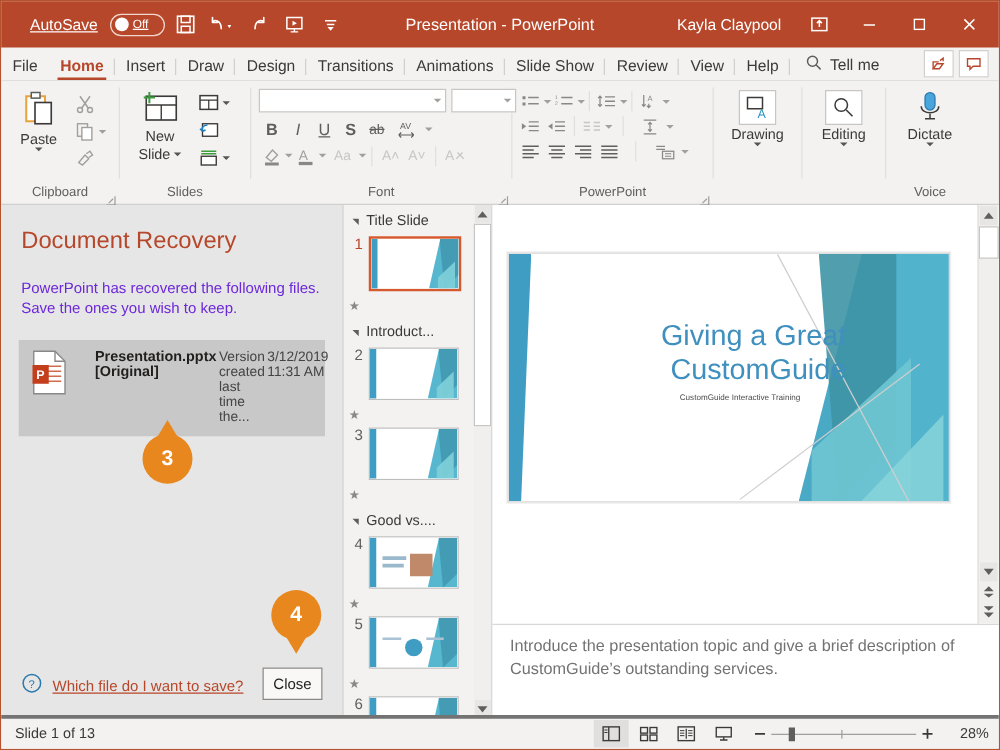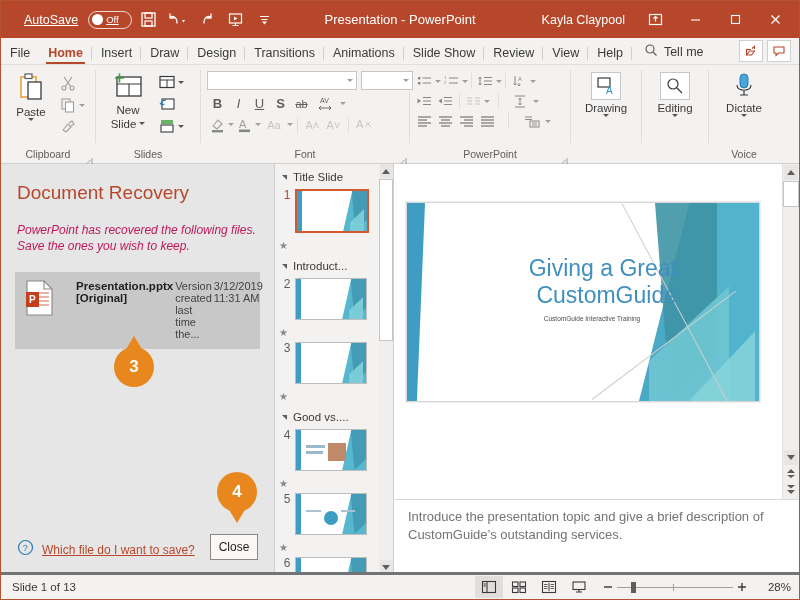--- a/index.html
+++ b/index.html
@@ -49,21 +49,21 @@
   .fbtn{width:21px;height:21px;display:flex;align-items:center;justify-content:center;font-size:13px;color:#a19f9d;}
   .fbtn b{color:#605e5c;}
   .pbtn{width:21px;height:20px;display:flex;align-items:center;justify-content:center;}
 
   
   .main{position:absolute;top:163px;left:0;right:0;bottom:25px;display:flex;background:#fff;}
 
   
   .recovery{width:274px;background:#e6e6e6;position:relative;box-sizing:border-box;border-right:1px solid #d0d0d0;}
   .rec-title{color:#b7472a;font-size:19px;padding:18px 0 0 16px;}
-  .rec-desc{font-size:12px;color:#be185d;padding:18px 16px 0 16px;line-height:16px;font-style:italic;}
+  .rec-desc{font-size:12px;color:#6d28d9;padding:18px 16px 0 16px;line-height:16px;}
   .rec-item{margin:18px 14px 0 14px;background:#c8c8c8;padding:8px 10px 9px 10px;display:flex;gap:9px;}
   .rec-item .txt{display:flex;gap:2px;margin-left:12px;}
   .rec-name{font-size:11.5px;font-weight:bold;color:#201f1e;}
   .rec-sub{font-size:11px;color:#444;}
   .rec-bottom{position:absolute;left:0;right:0;bottom:14px;}
   .help-row{display:flex;align-items:center;gap:8px;padding-left:16px;}
   .help-link{color:#b7472a;font-size:12px;text-decoration:underline;}
   .close-btn{position:absolute;right:16px;bottom:0;width:46px;height:24px;border:1px solid #8a8886;background:#f9f8f7;font-size:12px;color:#201f1e;display:flex;align-items:center;justify-content:center;}
 
   

